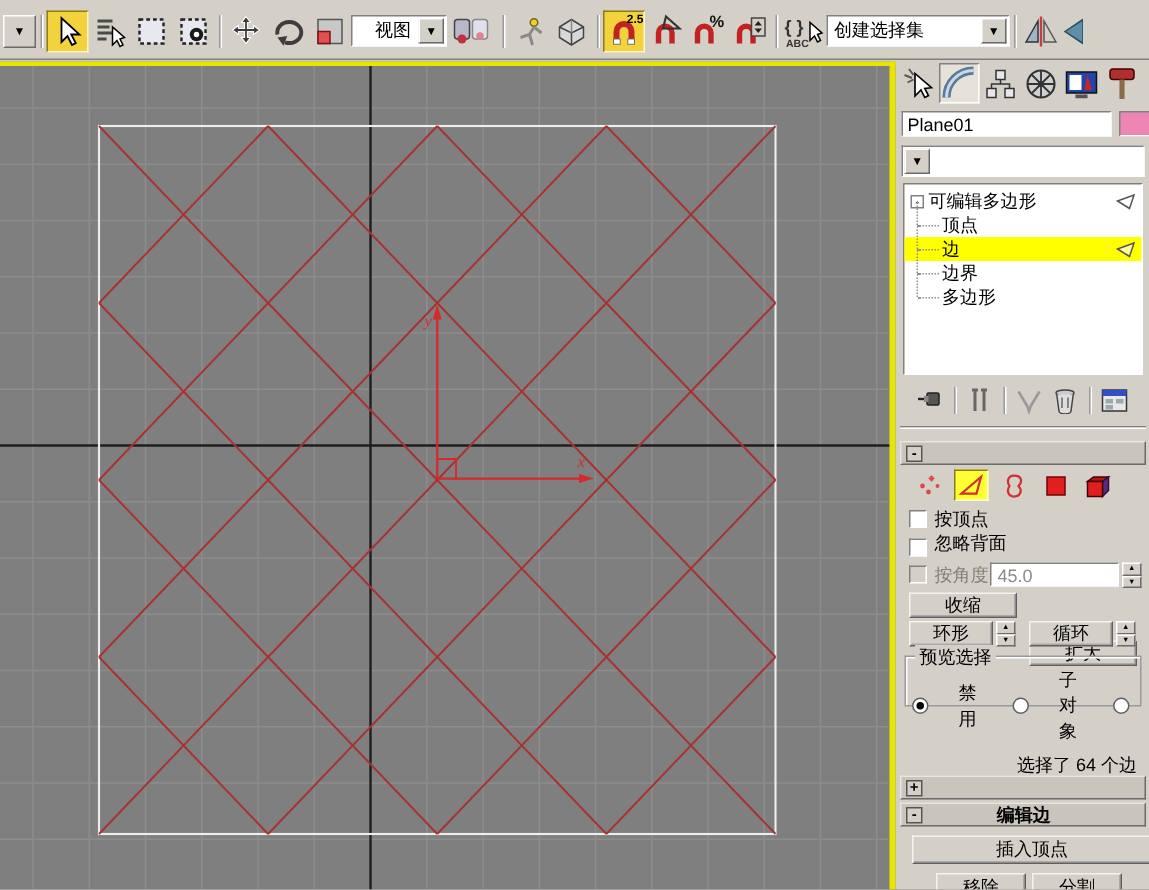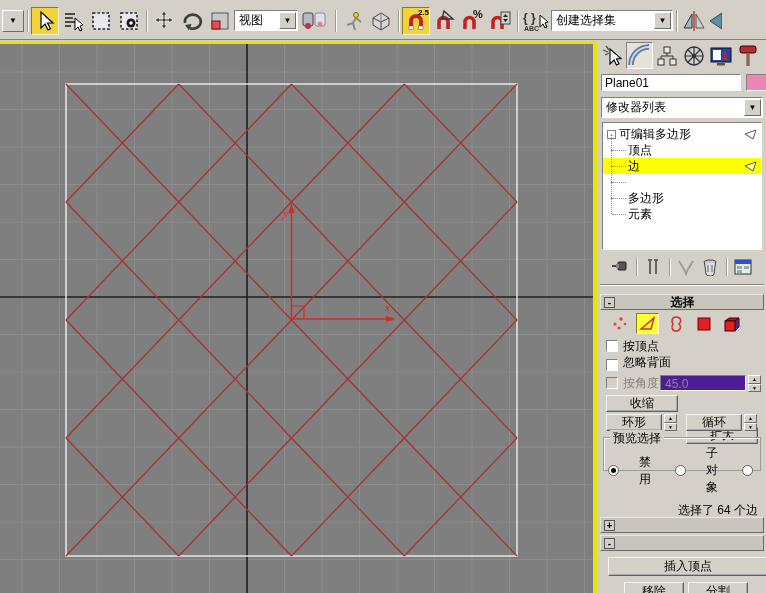--- a/index.html
+++ b/index.html
@@ -77,21 +77,21 @@
   .cbox { width:12px; height:12px; background:#fff; border:1px solid; border-color:#808080 #fff #fff #808080; flex:0 0 auto;}
   .cbox.disabled { background:#d4d0c8; }
   .cbrow.disabled { color:#848078; }
 
   .pbtn { position:absolute; height:17px; background:#d4d0c8; border:1px solid; border-color:#f4f2ee #5f5f5f #5f5f5f #f4f2ee;
           display:flex; align-items:center; justify-content:center; color:#000; box-shadow:inset -1px -1px 0 #aaa; }
   .spinner { position:absolute; width:13px; height:17px; display:flex; flex-direction:column; }
   .spinner div { flex:1; background:#d4d0c8; border:1px solid; border-color:#fff #6b6b6b #6b6b6b #fff;
                  font-size:5px; line-height:6px; text-align:center; color:#000; }
 
-  #anglefield { position:absolute; left:62px; top:334px; width:86px; height:16px; background:#4c1d95;
+  #anglefield { position:absolute; left:62px; top:334px; width:86px; height:16px; background:#ffffff;
                 border:1px solid; border-color:#808080 #fff #fff #808080; color:#8a8a8a; padding:1px 4px; }
 
   #previewgroup { position:absolute; left:5px; top:396px; width:158px; height:34px;
                   border:1px solid #9a9a9a; box-shadow:1px 1px 0 #fff inset; }
   #previewlabel { position:absolute; left:12px; top:389px; background:#d4d0c8; padding:0 3px; color:#000; }
   .radio { width:11px; height:11px; border-radius:50%; background:#fff; border:1px solid #606060;
            display:flex; align-items:center; justify-content:center; flex:0 0 auto;}
   .radio .dot { width:5px; height:5px; border-radius:50%; background:#000; }
   .radiorow { position:absolute; left:10px; top:404px; display:flex; align-items:center; gap:20px; color:#000; }
 
@@ -141,21 +141,21 @@
       <path d="M5 14 a8 7 0 1 1 5 5.2" fill="none" stroke="#3d3d3d" stroke-width="2.6"></path>
       <path d="M11.5 15 L9 21.5 L5 16 Z" fill="#3d3d3d"></path>
     </svg>
   </div>
   <div class="tbtn">
     <svg width="22" height="22">
       <rect x="3" y="3" width="16" height="16" fill="#c8c8c8" stroke="#555"></rect>
       <rect x="3" y="11" width="8" height="8" fill="#e05050" stroke="#801010"></rect>
     </svg>
   </div>
-  <div class="ddrop" style="width:64px;">
+  <div class="ddrop" style="width:64px;text-align:right;">
     <span class="dtext">视图</span>
     <span class="darrow">▼</span>
   </div>
   <div class="tbtn" style="width:34px;">
     <svg width="30" height="24">
       <rect x="3" y="4" width="10" height="13" rx="2" fill="#b8b8c8" stroke="#444"></rect>
       <rect x="15" y="4" width="10" height="13" rx="2" fill="#e0e0ec" stroke="#888"></rect>
       <circle cx="8" cy="17" r="3" fill="#c03040"></circle>
         <circle cx="20" cy="15" r="2.5" fill="#e08090"></circle>
     </svg>
@@ -365,21 +365,20 @@
           <rect x="4" y="2" width="16" height="7" rx="2" fill="#b03030" stroke="#400"></rect>
           <path d="M12 9 L12 22" stroke="#8a6a4a" stroke-width="3.4"></path>
         </svg>
       </div>
     </div>
 
     <div class="namefield">Plane01</div>
     <div class="colorswatch" style="background:#ee86b5;"></div>
 
     <div class="ddrop modlist">
-      <span class="dtext">修改器列表</span>
       <span class="darrow">▼</span>
     </div>
 
     <div id="stackbox">
       <div class="stackrow">
         <span class="expbox">-</span>
         <span class="rowlabel">可编辑多边形</span>
         <svg class="rowarrow" width="13" height="11">
           <polygon points="1,5 12,1 9,10" fill="#fff" stroke="#555" stroke-width="1"></polygon>
         </svg>
@@ -393,30 +392,26 @@
         <span class="treevert"></span>
           <span class="treedots"></span>
         <span class="rowlabel">边</span>
         <svg class="rowarrow" width="13" height="11">
           <polygon points="1,5 12,1 9,10" fill="#ffff99" stroke="#555" stroke-width="1"></polygon>
         </svg>
       </div>
       <div class="stackrow">
         <span class="treevert"></span>
           <span class="treedots"></span>
+        <span class="rowlabel">边界</span>
       </div>
       <div class="stackrow">
         <span class="treevert"></span>
           <span class="treedots"></span>
         <span class="rowlabel">多边形</span>
-      </div>
-      <div class="stackrow">
-        <span class="treevert"></span>
-          <span class="treedots"></span>
-        <span class="rowlabel">元素</span>
       </div>
     </div>
 
     <div id="stacktools">
       <div class="stool" style="margin-left:8px;">
         <svg width="20" height="18">
           <rect x="8" y="4" width="8" height="8" rx="1" fill="#555" stroke="#222"></rect>
           <rect x="6" y="6" width="3" height="4" fill="#888"></rect>
           <line x1="2" y1="8" x2="6" y2="8" stroke="#222" stroke-width="1.6"></line>
         </svg>
@@ -448,21 +443,20 @@
           <rect x="3" y="7" width="5" height="3" fill="#9aa"></rect>
             <rect x="10" y="7" width="5" height="3" fill="#9aa"></rect>
           <rect x="3" y="11" width="5" height="3" fill="#9aa"></rect>
         </svg>
       </div>
     </div>
     <div id="stackdivider"></div>
 
     <div class="rollhead" style="top:253px;">
       <span class="pmbox">-</span>
-      <span class="rtitle">选择</span>
     </div>
 
     <div id="subobjrow">
       <div class="soicon">
         <svg width="20" height="18">
           <circle cx="5" cy="9" r="1.6" fill="#e04848"></circle>
             <circle cx="11" cy="4" r="1.6" fill="#e04848"></circle>
           <circle cx="9" cy="13" r="1.6" fill="#e04848"></circle>
             <circle cx="15" cy="9" r="1.3" fill="#e04848"></circle>
           <path d="M11 2 V6 M9 4 H13" stroke="#e04848" stroke-width="0.8"></path>
@@ -537,19 +531,20 @@
       <span>多个</span>
     </div>
 
     <div id="selstatus">选择了 64 个边</div>
 
     <div class="rollhead" style="top:476px;">
       <span class="pmbox">+</span>
     </div>
     <div class="rollhead" style="top:494px;">
       <span class="pmbox">-</span>
+      <span class="rtitle">编辑边</span>
     </div>
 
     <div class="pbtn" style="left:10px; top:516px; width:160px; height:19px;">插入顶点</div>
     <div class="pbtn" style="left:26px; top:541px; width:60px; height:18px;">移除</div>
     <div class="pbtn" style="left:90px; top:541px; width:60px; height:18px;">分割</div>
   </div>
 </div>
 
 </body></html>

